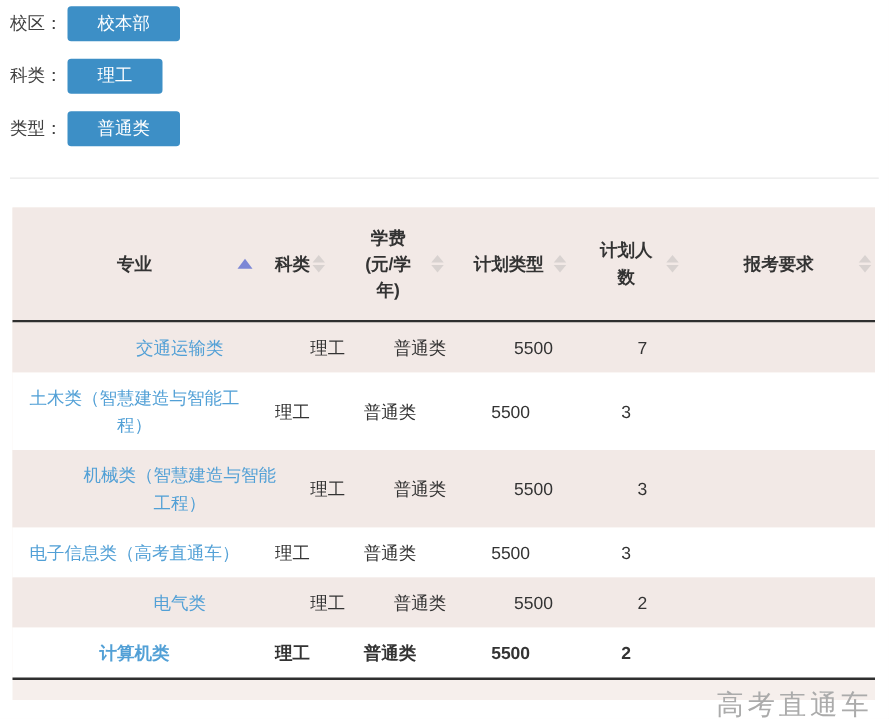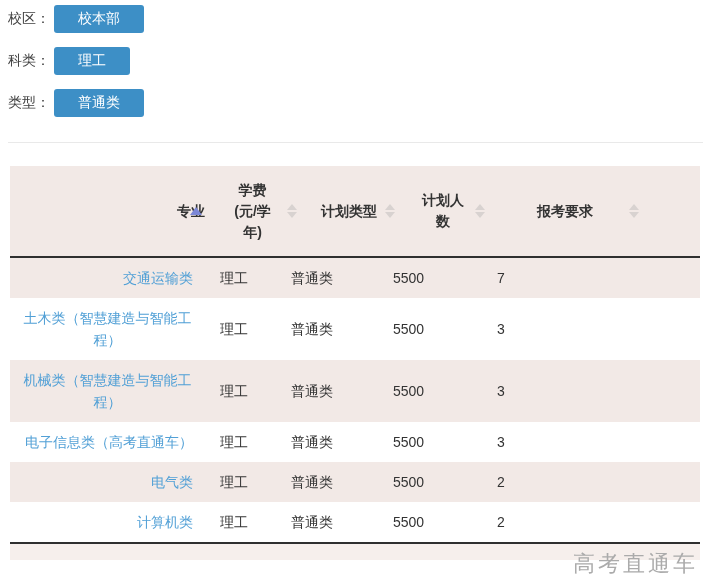--- a/index.html
+++ b/index.html
@@ -20,25 +20,25 @@
   .divider { height:1px; background:#e9e9e9; margin:25px 8px 0 8px; }
 
   
   .table-wrap { position:absolute; left:10px; top:166px; width:690px;
                 background:#f6efec; padding-bottom:16px; }
   .thead { display:flex; background:#f2e9e6; height:92px; align-items:center;
            border-bottom:2px solid #2f2f2f; font-weight:bold; font-size:14px; }
   .th { position:relative; display:flex; align-items:center; justify-content:center;
         height:100%; text-align:center; white-space:pre-line; line-height:21px; cursor:pointer; }
   .tr { display:flex; align-items:center; background:#ffffff; font-size:14px; }
-  .tr.alt { background:#f2e9e6; }
-  .tr:last-child { border-bottom:2px solid #2f2f2f; }
+  .tr.alt { background:#f2e9e6;padding-left:43px; }
+  .tr:last-child { border-bottom:2px solid #2f2f2f;font-weight:bold; }
   .td { display:flex; align-items:center; justify-content:center; text-align:center;
         padding:9px 12px; line-height:22px; min-height:40px; }
-  .c-major  { width:195px;justify-content:flex-end; }
+  .c-major  { width:195px; }
   .c-subj   { width:58px;  }
   .c-plan   { width:98px;  }
   .c-fee    { width:95px;  }
   .c-count  { width:90px;  }
   .c-req    { width:154px; }
   .major-link { color:#52a0d6; cursor:pointer; }
 
   
   .sort { position:absolute; right:3px; top:50%; transform:translateY(-50%);
           display:flex; flex-direction:column; align-items:center; }
@@ -73,20 +73,24 @@
   </div>
 
   <div class="divider"></div>
 
   <div class="table-wrap">
 
     <div class="thead">
       <div class="th c-major">
         <span>专业</span>
         <span class="sort sort-active"><span class="caret-up"></span></span>
+      </div>
+      <div class="th c-subj">
+        <span>科类</span>
+        <span class="sort"><span class="caret-up"></span><span class="caret-down"></span></span>
       </div>
       <div class="th c-fee">
         <span>学费
 (元/学
 年)</span>
         <span class="sort"><span class="caret-up"></span><span class="caret-down"></span></span>
       </div>
       <div class="th c-plan">
         <span>计划类型</span>
         <span class="sort"><span class="caret-up"></span><span class="caret-down"></span></span>

